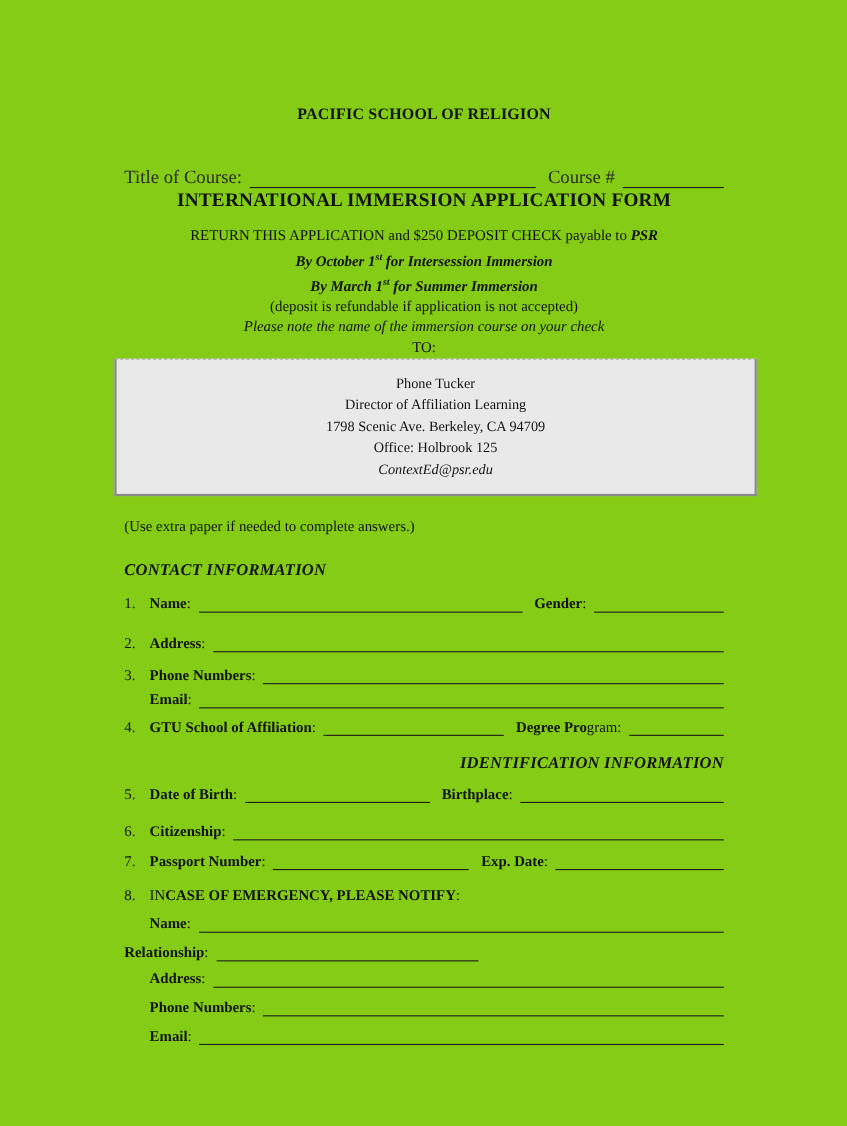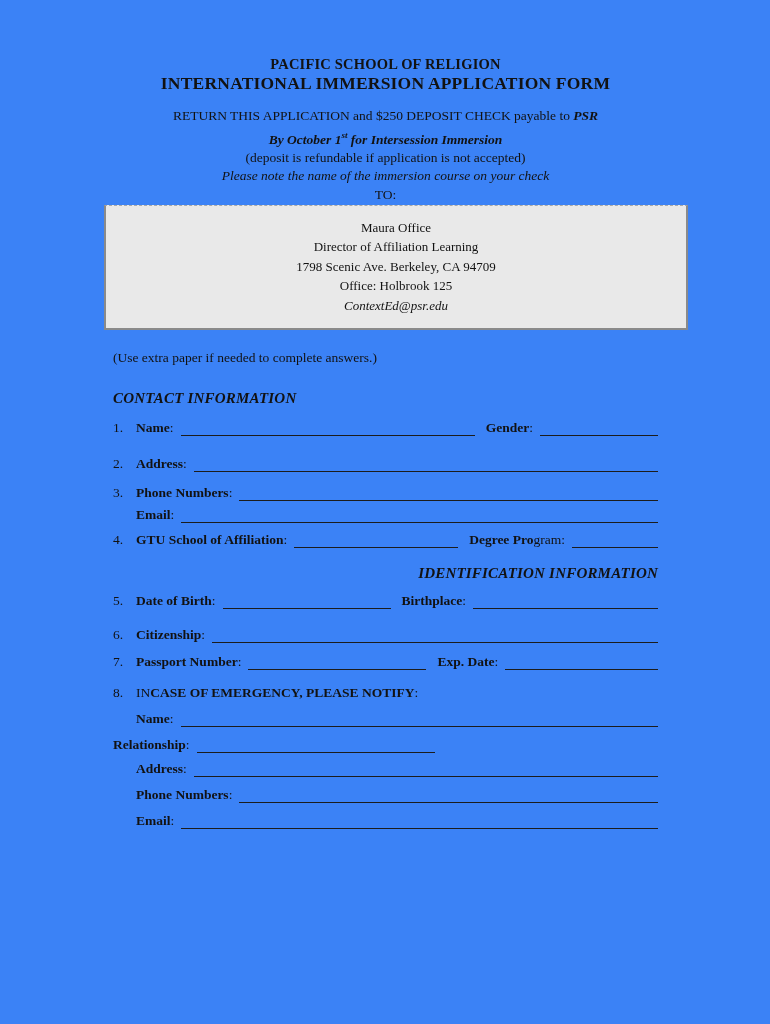--- a/index.html
+++ b/index.html
@@ -1,23 +1,23 @@
 <!DOCTYPE html>
 <html><head>
 <meta charset="utf-8">
 <style>
   html,body{margin:0;padding:0;background:#ffffff;}
   .page{
     position:relative;
     width:770px;height:1024px;
-    background:#3b82f6;
+    background:#84cc16;
     font-family:"Liberation Serif", serif;
     color:#121212;
     box-sizing:border-box;
-    padding:56px 112px 0 113px;
+    padding:96px 112px 0 113px;
     overflow:hidden;
   }
   .center{text-align:center;}
   .school-title{
     font-size:14.5px;font-weight:bold;letter-spacing:.2px;
   }
   .course-line{
     display:flex;align-items:flex-end;
     margin-top:38px;
     font-family:cursive;
@@ -68,34 +68,41 @@
   .indent{margin-left:23px;}
   .rel-indent{}
 </style>
 </head>
 <body>
 
 <div class="page">
 
   <div class="school-title center">PACIFIC SCHOOL OF RELIGION</div>
 
+  <div class="course-line">
+    <span class="lbl">Title of Course:</span>
+    <span class="blank gap-r"></span>
+    <span class="lbl">Course #</span>
+    <span class="blank fixed" style="width:92px;"></span>
+  </div>
 
   <div class="form-title center">INTERNATIONAL IMMERSION APPLICATION FORM</div>
 
   <div class="instr center">
     <div><span>RETURN THIS APPLICATION and $250 DEPOSIT CHECK payable to </span><span class="bi">PSR</span></div>
     <div class="bi"><span>By October 1</span><sup>st</sup><span> for Intersession Immersion</span></div>
+    <div class="bi"><span>By March 1</span><sup>st</sup><span> for Summer Immersion</span></div>
     <div>(deposit is refundable if application is not accepted)</div>
     <div class="it">Please note the name of the immersion course on your check</div>
   </div>
 
   <div class="to-line center">TO:</div>
 
   <div class="recipient-box center">
-    <div>Maura Office</div>
+    <div>Phone Tucker</div>
     <div>Director of Affiliation Learning</div>
     <div>1798 Scenic Ave. Berkeley, CA 94709</div>
     <div>Office: Holbrook 125</div>
     <div style="font-style:italic;">ContextEd@psr.edu</div>
   </div>
 
   <div class="note">(Use extra paper if needed to complete answers.)</div>
 
   <div class="sec-heading sec-contact">CONTACT INFORMATION</div>
 

